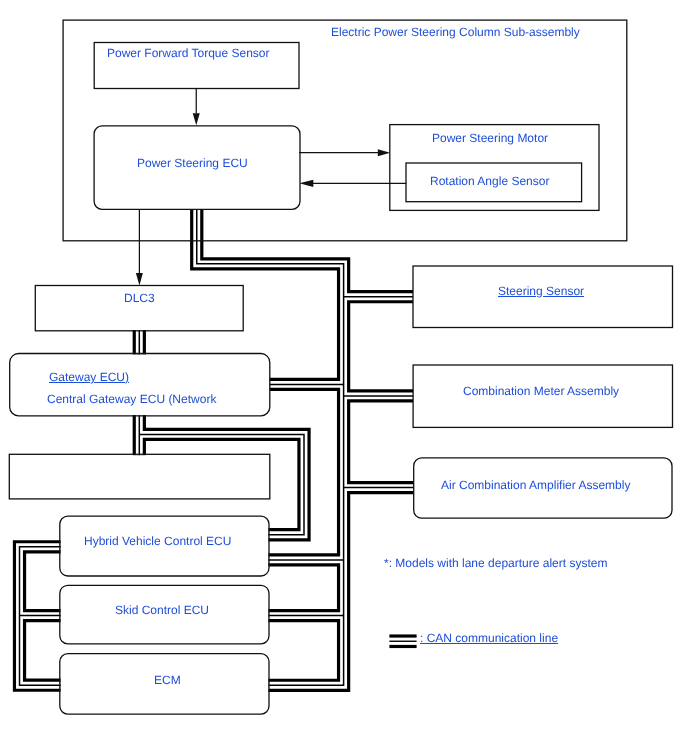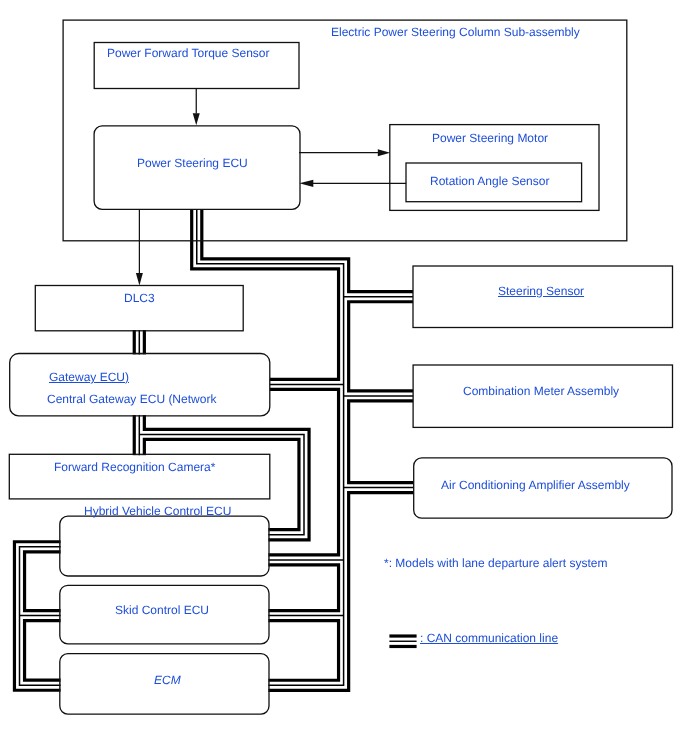--- a/index.html
+++ b/index.html
@@ -122,31 +122,30 @@
 
   <div class="lbl" style="left:431.90px;top:130.74px;text-align:center;">Power Steering Motor</div>
 
   <div class="lbl" style="left:429.80px;top:165.74px;margin-top:8px;">Rotation Angle Sensor</div>
 
   <div class="lbl" style="left:124.40px;top:290.79px;">DLC3</div>
 
   <div class="lbl" style="left:47.30px;top:355.74px;margin-top:36px;">Central Gateway ECU (Network</div>
   <div class="lbl" style="left:49px;top:369.74px;text-decoration:underline;">Gateway ECU)</div>
 
-  <div class="lbl" style="left:54.10px;top:459.79px;">Forward Recognition Camera*</div>
 
-  <div class="lbl" style="left:84.00px;top:504px;">Hybrid Vehicle Control ECU</div>
+  <div class="lbl" style="left:84.00px;top:534px;">Hybrid Vehicle Control ECU</div>
 
   <div class="lbl" style="left:114.80px;top:602.64px;">Skid Control ECU</div>
 
-  <div class="lbl" style="left:153.90px;top:672.84px;font-style:italic;">ECM</div>
+  <div class="lbl" style="left:153.90px;top:672.84px;">ECM</div>
 
   <div class="lbl" style="left:498.00px;top:283.74px;text-decoration:underline;">Steering Sensor</div>
 
   <div class="lbl" style="left:454.50px;top:383.74px;margin-left:8px;">Combination Meter Assembly</div>
 
-  <div class="lbl" style="left:440.70px;top:477.74px;">Air Conditioning Amplifier Assembly</div>
+  <div class="lbl" style="left:440.70px;top:477.74px;">Air Combination Amplifier Assembly</div>
 
   <div class="lbl" style="left:383.90px;top:555.74px;">*: Models with lane departure alert system</div>
 
   <div class="lbl" style="left:419.60px;top:630.84px;text-decoration:underline;">: CAN communication line</div>
 
 </div>
 
 </body></html>

